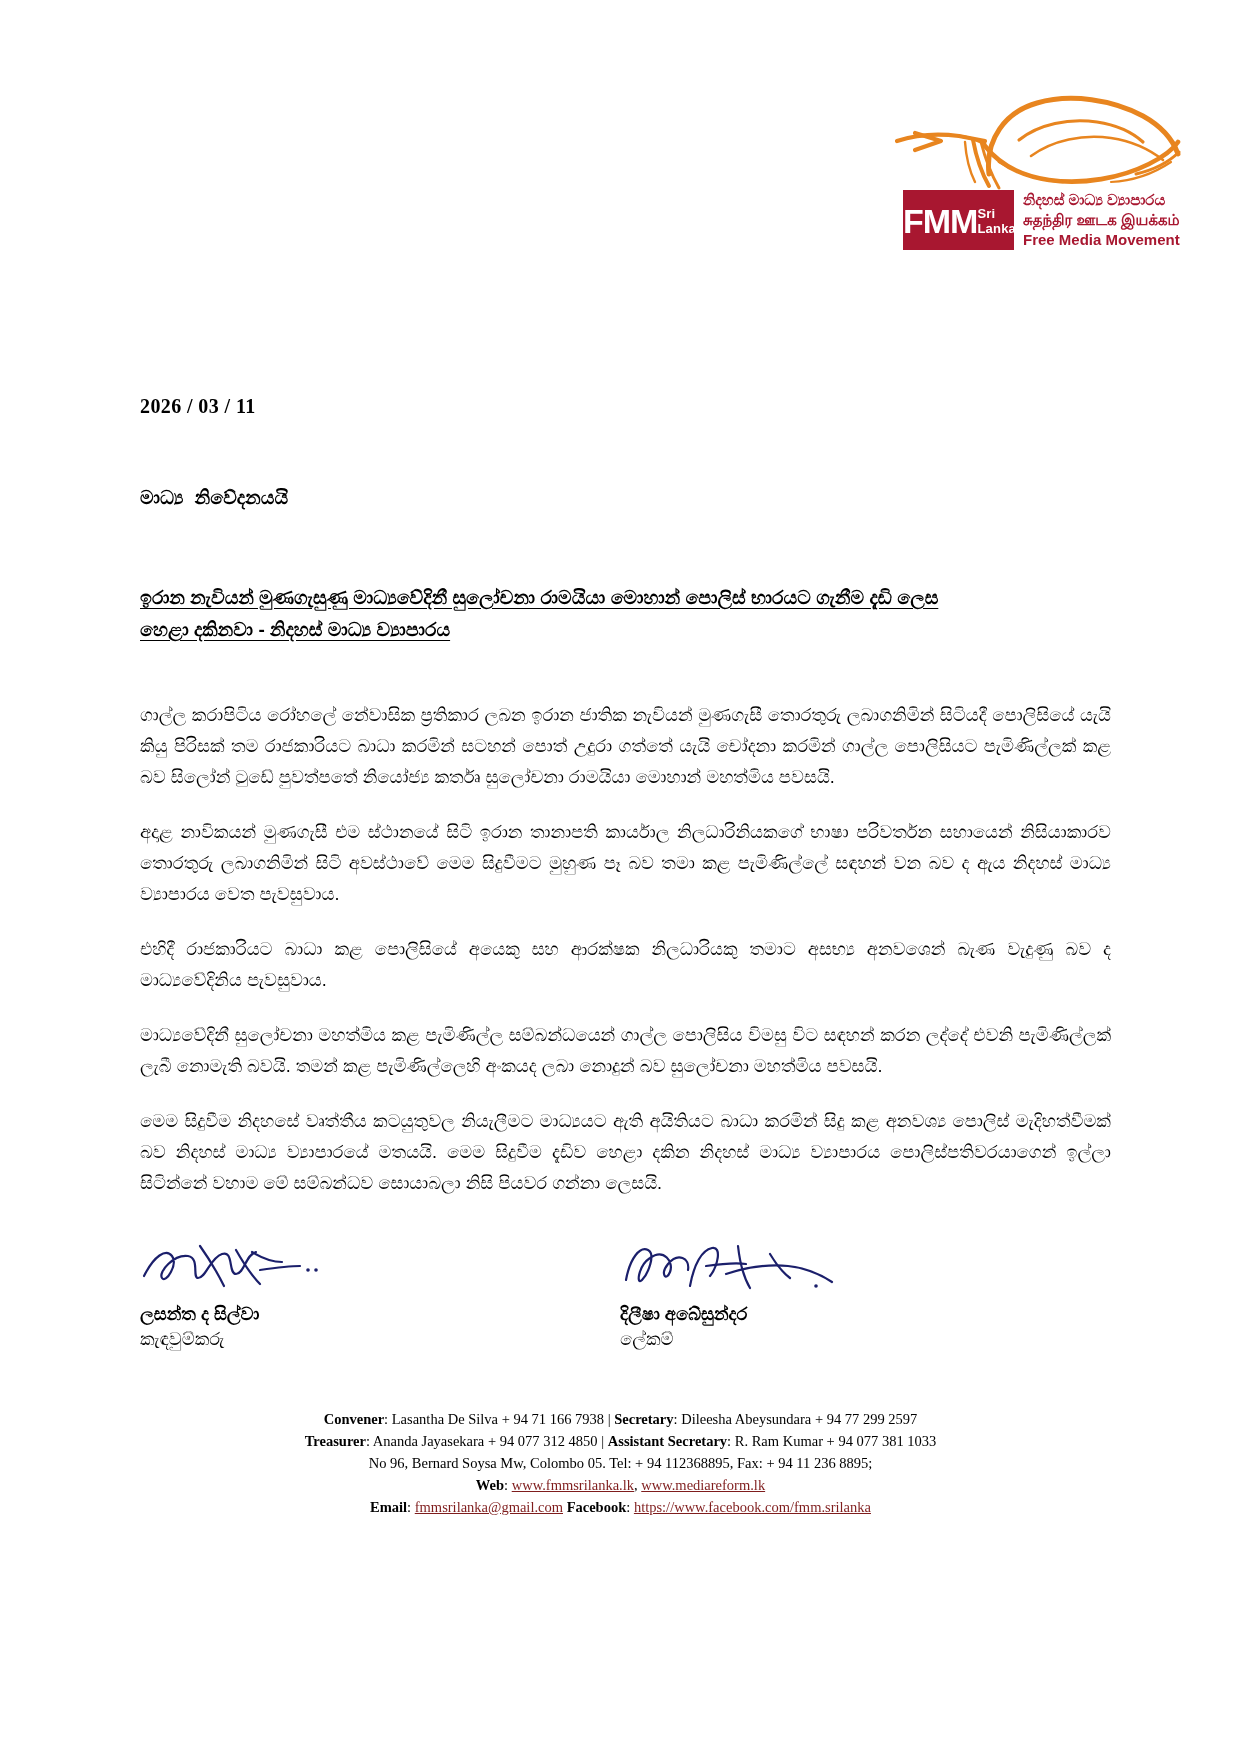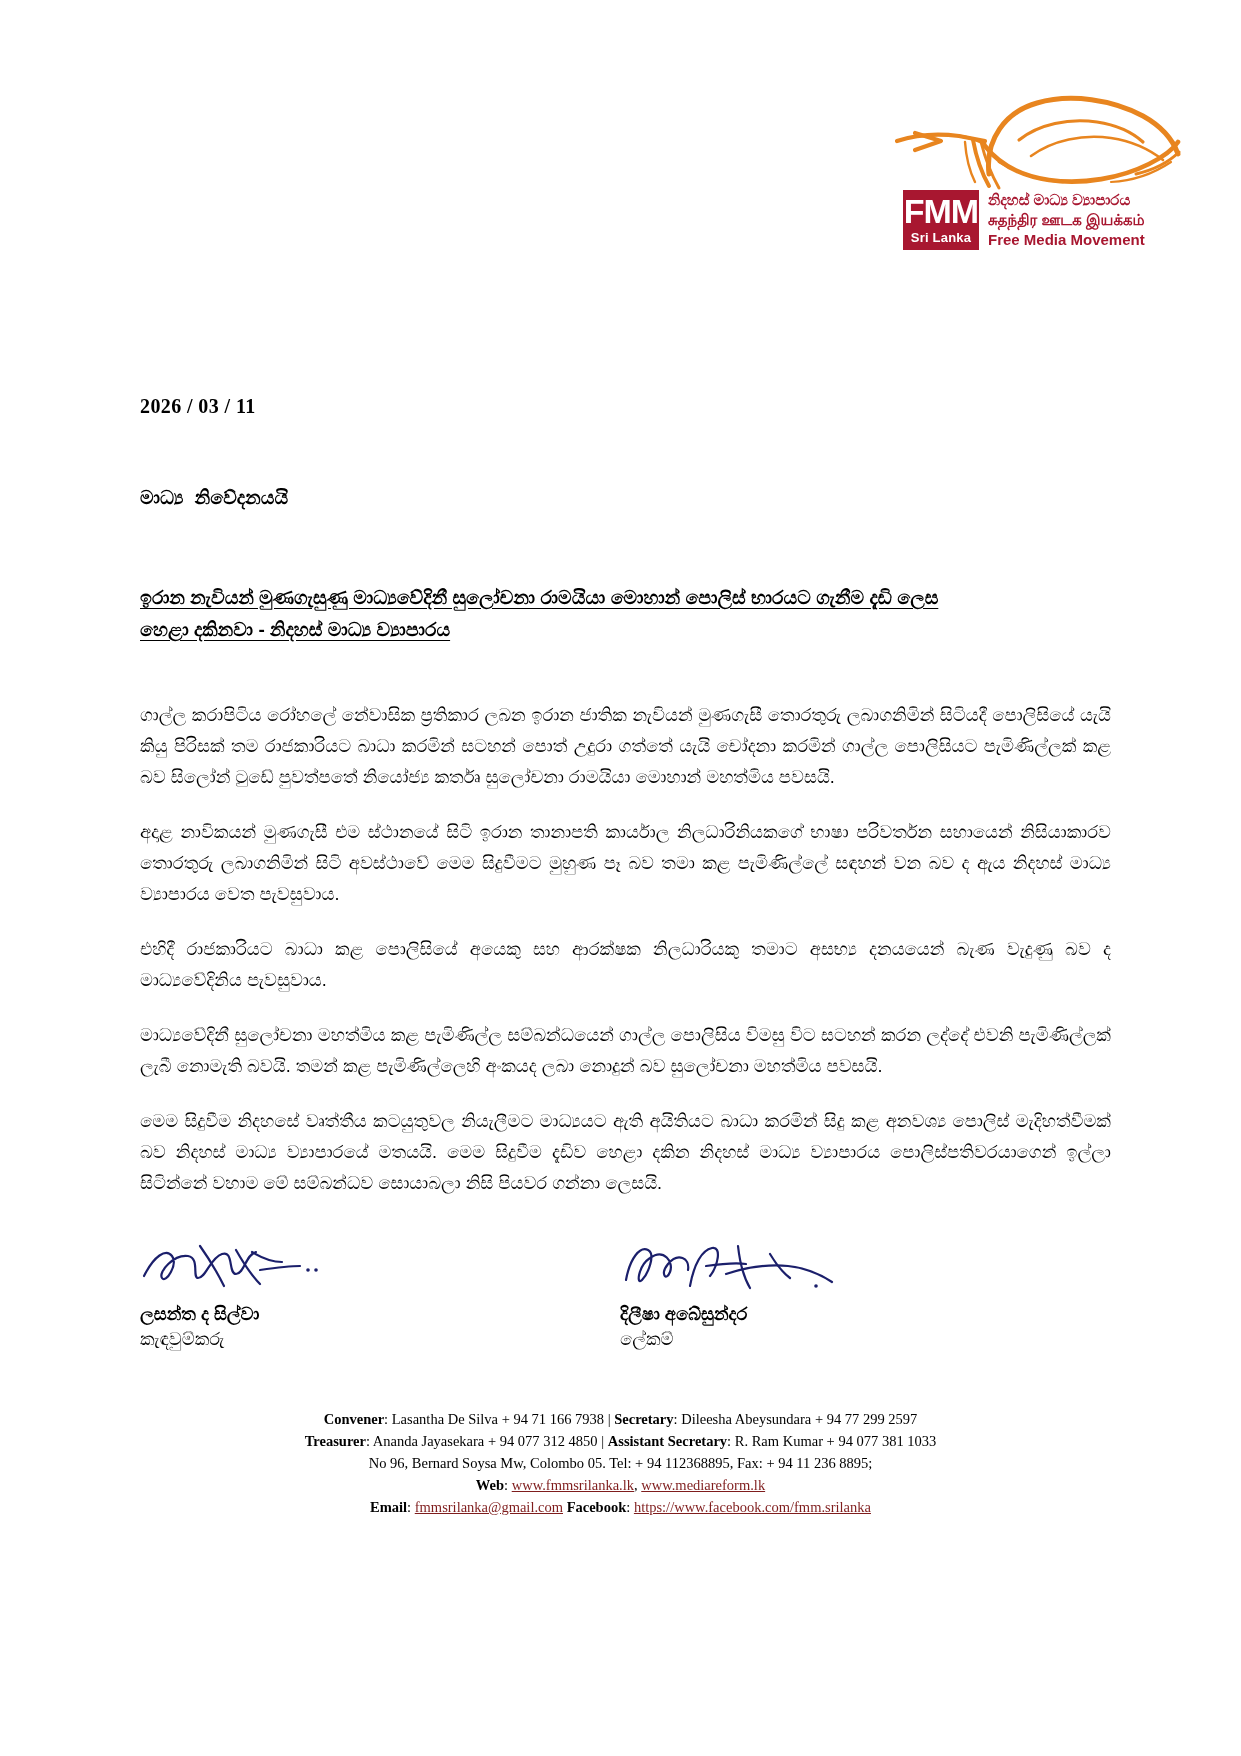--- a/index.html
+++ b/index.html
@@ -39,25 +39,25 @@
 
   .fmm-row {
     position: absolute;
     left: 22px;
     top: 112px;
     display: flex;
     align-items: stretch;
   }
   .fmm-mark {
     background: #a81730;
-    width: 76px;
+    width: 111px;
     height: 60px;
     position: relative;
     display: flex;
-    flex-direction: column;
+    flex-direction: row;
     justify-content: flex-start;
     align-items: center;
     padding-top: 2px;
     box-sizing: border-box;
   }
   .fmm-letters {
     color: #ffffff;
     font-family: "Liberation Sans", sans-serif;
     font-weight: 700;
     font-size: 34px;
@@ -233,22 +233,22 @@
 
     <div class="kind-line">මාධ්‍ය නිවේදනයයි</div>
 
     <div class="headline">
       <span class="u">ඉරාන නැවියන් මුණගැසුණු මාධ්‍යවේදිනී සුලෝචනා රාමයියා මොහාන් පොලිස් භාරයට ගැනීම දැඩි ලෙස</span><br>
       <span class="u">හෙළා දකිනවා - නිදහස් මාධ්‍ය ව්‍යාපාරය</span>
     </div>
 
     <p class="para">ගාල්ල කරාපිටිය රෝහලේ නේවාසික ප්‍රතිකාර ලබන ඉරාන ජාතික නැවියන් මුණගැසී තොරතුරු ලබාගනිමින් සිටියදී පොලිසියේ යැයි කියු පිරිසක් තම රාජකාරියට බාධා කරමින් සටහන් පොත් උදුරා ගත්තේ යැයි චෝදනා කරමින් ගාල්ල පොලිසියට පැමිණිල්ලක් කළ බව සිලෝන් ටුඩේ පුවත්පතේ නියෝජ්‍ය කර්තෘ සුලෝචනා රාමයියා මොහාන් මහත්මිය පවසයි.</p>
     <p class="para">අදාළ නාවිකයන් මුණගැසී එම ස්ථානයේ සිටි ඉරාන තානාපති කාර්යාල නිලධාරිනියකගේ භාෂා පරිවර්තන සහායෙන් නිසියාකාරව තොරතුරු ලබාගනිමින් සිටි අවස්ථාවේ මෙම සිදුවීමට මුහුණ පෑ බව තමා කළ පැමිණිල්ලේ සඳහන් වන බව ද ඇය නිදහස් මාධ්‍ය ව්‍යාපාරය වෙත පැවසුවාය.</p>
-    <p class="para">එහිදී රාජකාරියට බාධා කළ පොලිසියේ අයෙකු සහ ආරක්ෂක නිලධාරියකු තමාට අසභ්‍ය දනයයෙන් බැණ වැදුණු බව ද මාධ්‍යවේදිනිය පැවසුවාය.</p>
-    <p class="para">මාධ්‍යවේදිනී සුලෝචනා මහත්මිය කළ පැමිණිල්ල සම්බන්ධයෙන් ගාල්ල පොලිසිය විමසු විට සටහන් කරන ලද්දේ එවනි පැමිණිල්ලක් ලැබී නොමැති බවයි. තමන් කළ  පැමිණිල්ලෙහි අංකයද ලබා නොදුන් බව සුලෝචනා මහත්මිය පවසයි.</p>
+    <p class="para">එහිදී රාජකාරියට බාධා කළ පොලිසියේ අයෙකු සහ ආරක්ෂක නිලධාරියකු තමාට අසභ්‍ය අනවශෙන් බැණ වැදුණු බව ද මාධ්‍යවේදිනිය පැවසුවාය.</p>
+    <p class="para">මාධ්‍යවේදිනී සුලෝචනා මහත්මිය කළ පැමිණිල්ල සම්බන්ධයෙන් ගාල්ල පොලිසිය විමසු විට සඳහන් කරන ලද්දේ එවනි පැමිණිල්ලක් ලැබී නොමැති බවයි. තමන් කළ  පැමිණිල්ලෙහි අංකයද ලබා නොදුන් බව සුලෝචනා මහත්මිය පවසයි.</p>
     <p class="para">මෙම සිදුවීම නිදහසේ වෘත්තීය කටයුතුවල නියැලීමට මාධ්‍යයට ඇති අයිතියට බාධා කරමින් සිදු කළ අනවශ්‍ය පොලිස් මැදිහත්වීමක් බව නිදහස් මාධ්‍ය ව්‍යාපාරයේ මතයයි. මෙම සිදුවීම දැඩිව හෙළා දකින නිදහස් මාධ්‍ය ව්‍යාපාරය පොලිස්පතිවරයාගෙන් ඉල්ලා සිටින්නේ වහාම මේ සම්බන්ධව සොයාබලා නිසි පියවර ගන්නා ලෙසයි.</p>
   </div>
 
   <div class="sig-area">
     <div class="sig-col">
       <div class="sig-img">
         <svg width="220" height="58" viewBox="0 0 220 58" xmlns="http://www.w3.org/2000/svg">
           <g fill="none" stroke="#1b1f6b" stroke-width="2.2" stroke-linecap="round">
             <path d="M4 36 C14 16 26 8 32 16 C38 24 26 44 22 38 C18 32 34 14 48 16 C60 18 52 38 58 38 C66 38 70 18 82 14 C94 10 88 34 96 34 C104 34 106 14 116 12"></path>
             <path d="M60 6 C70 20 78 34 84 46"></path>

